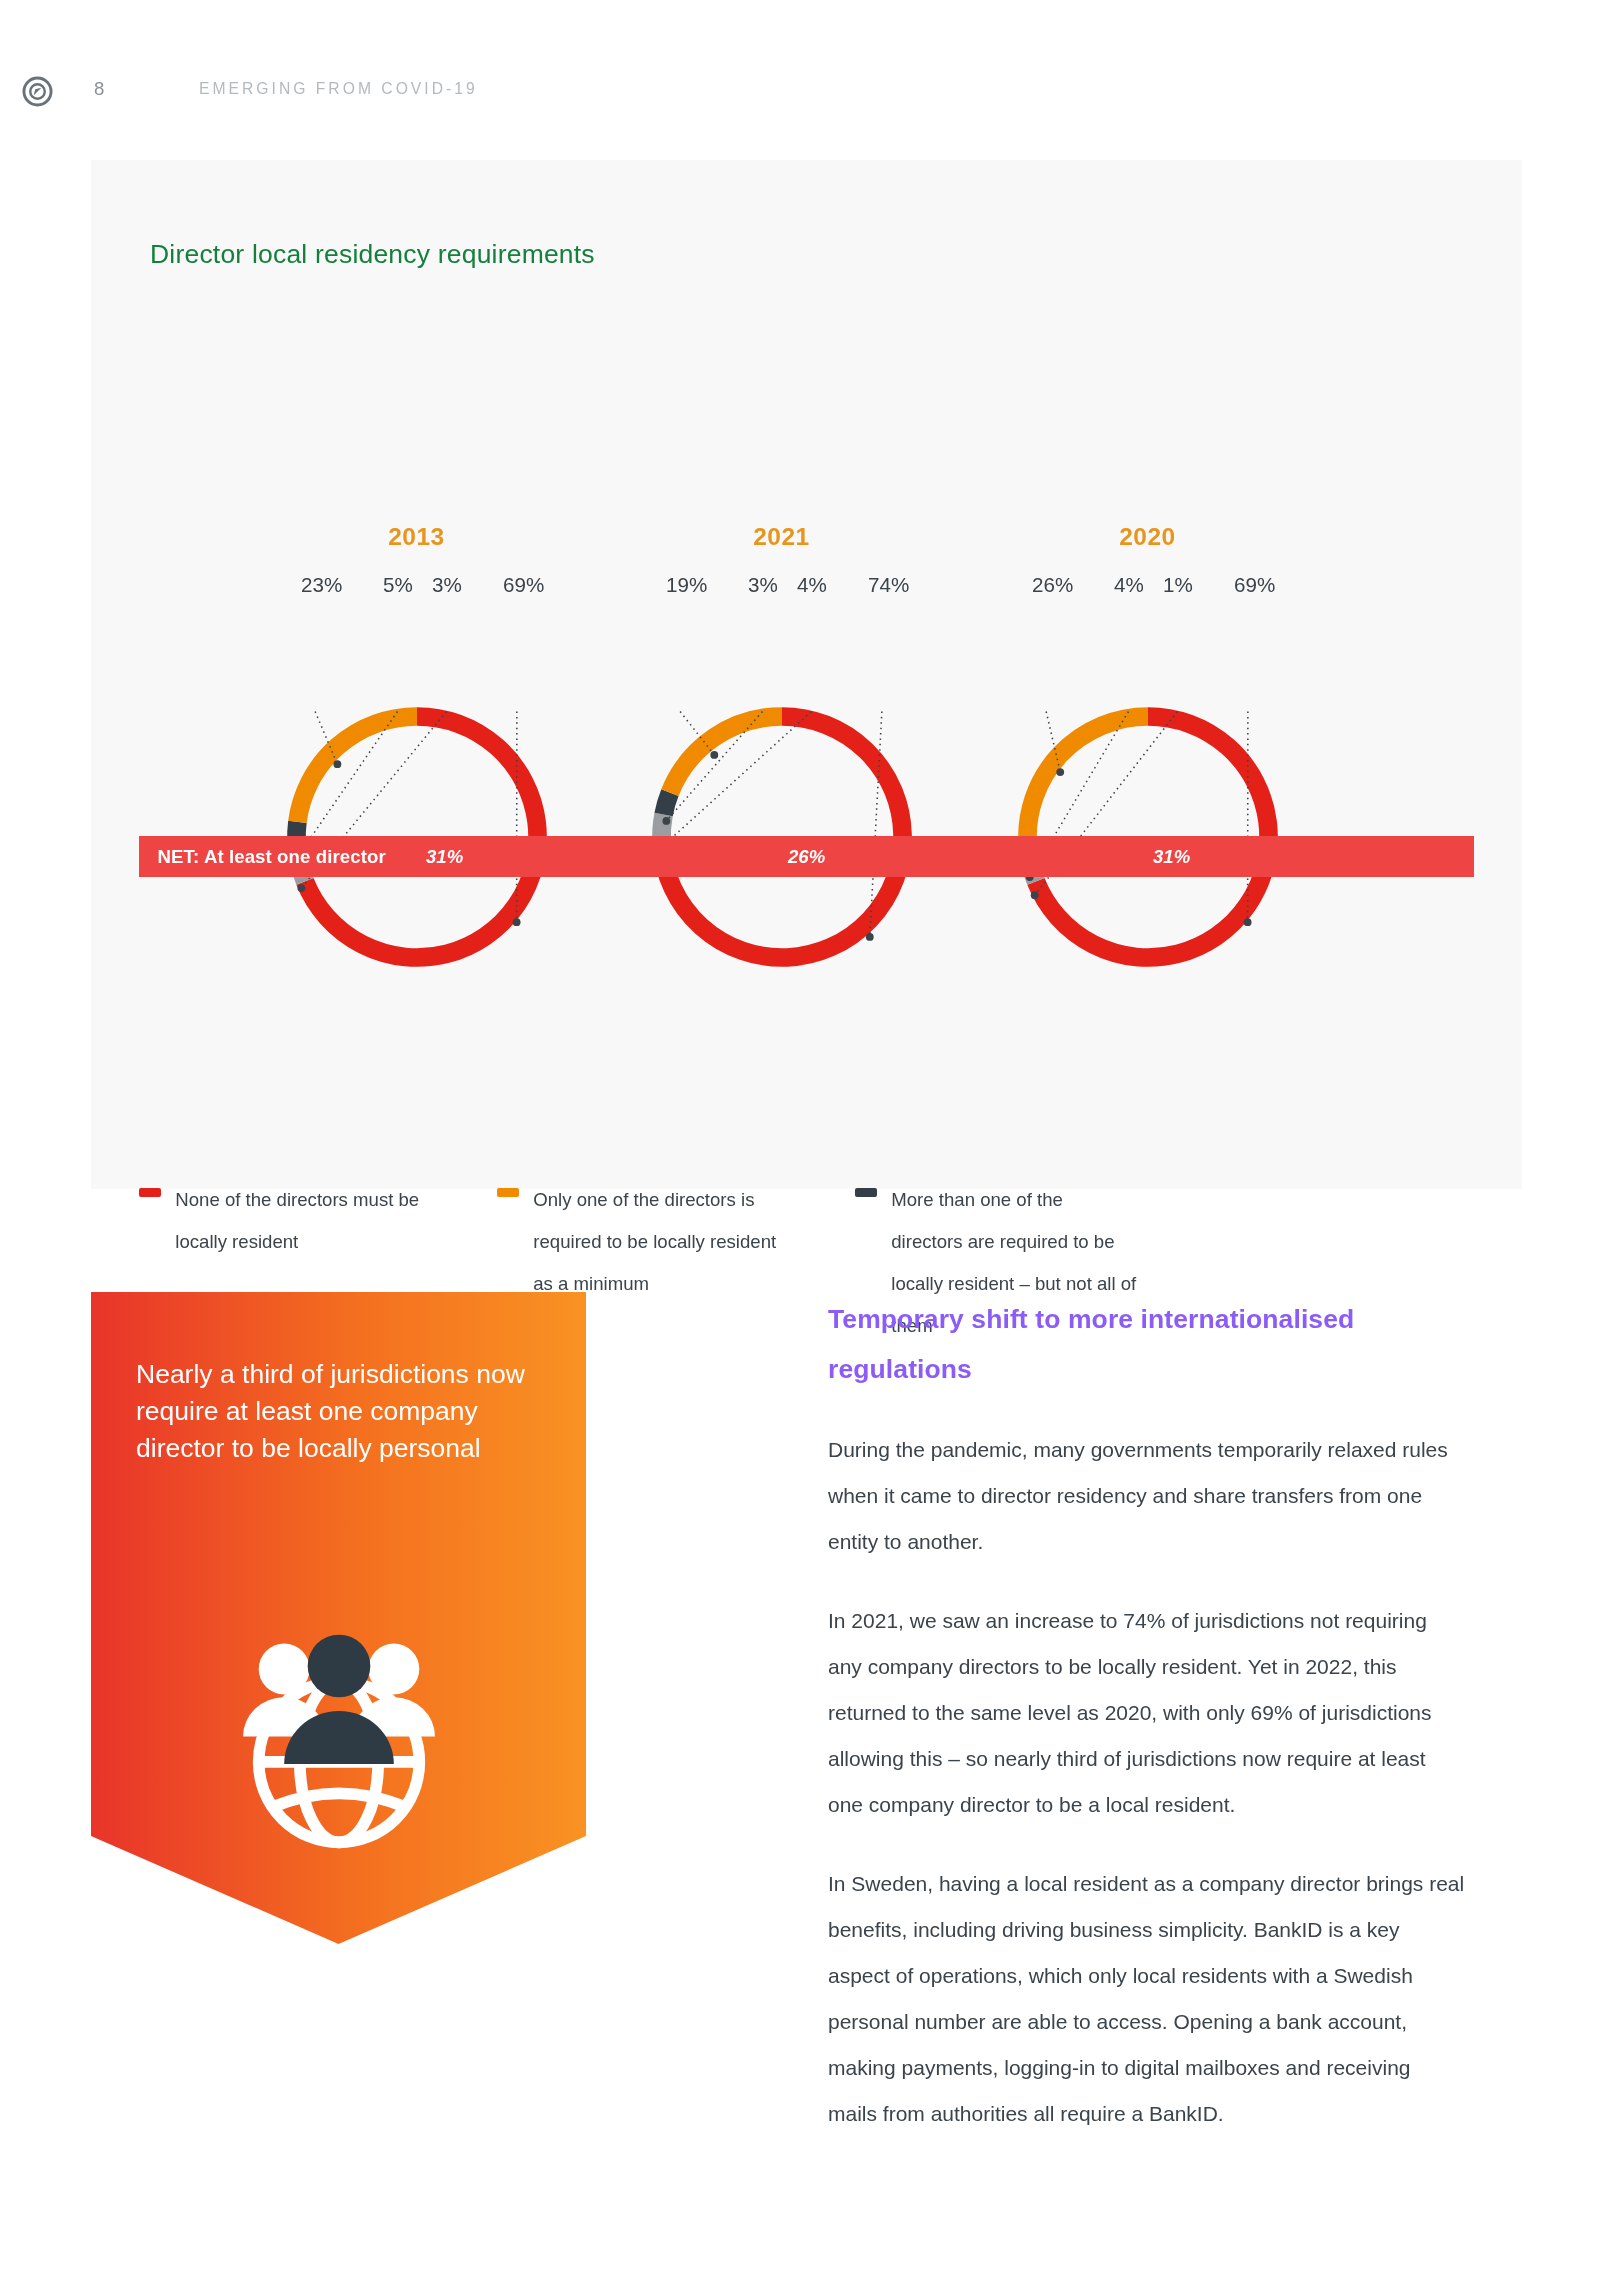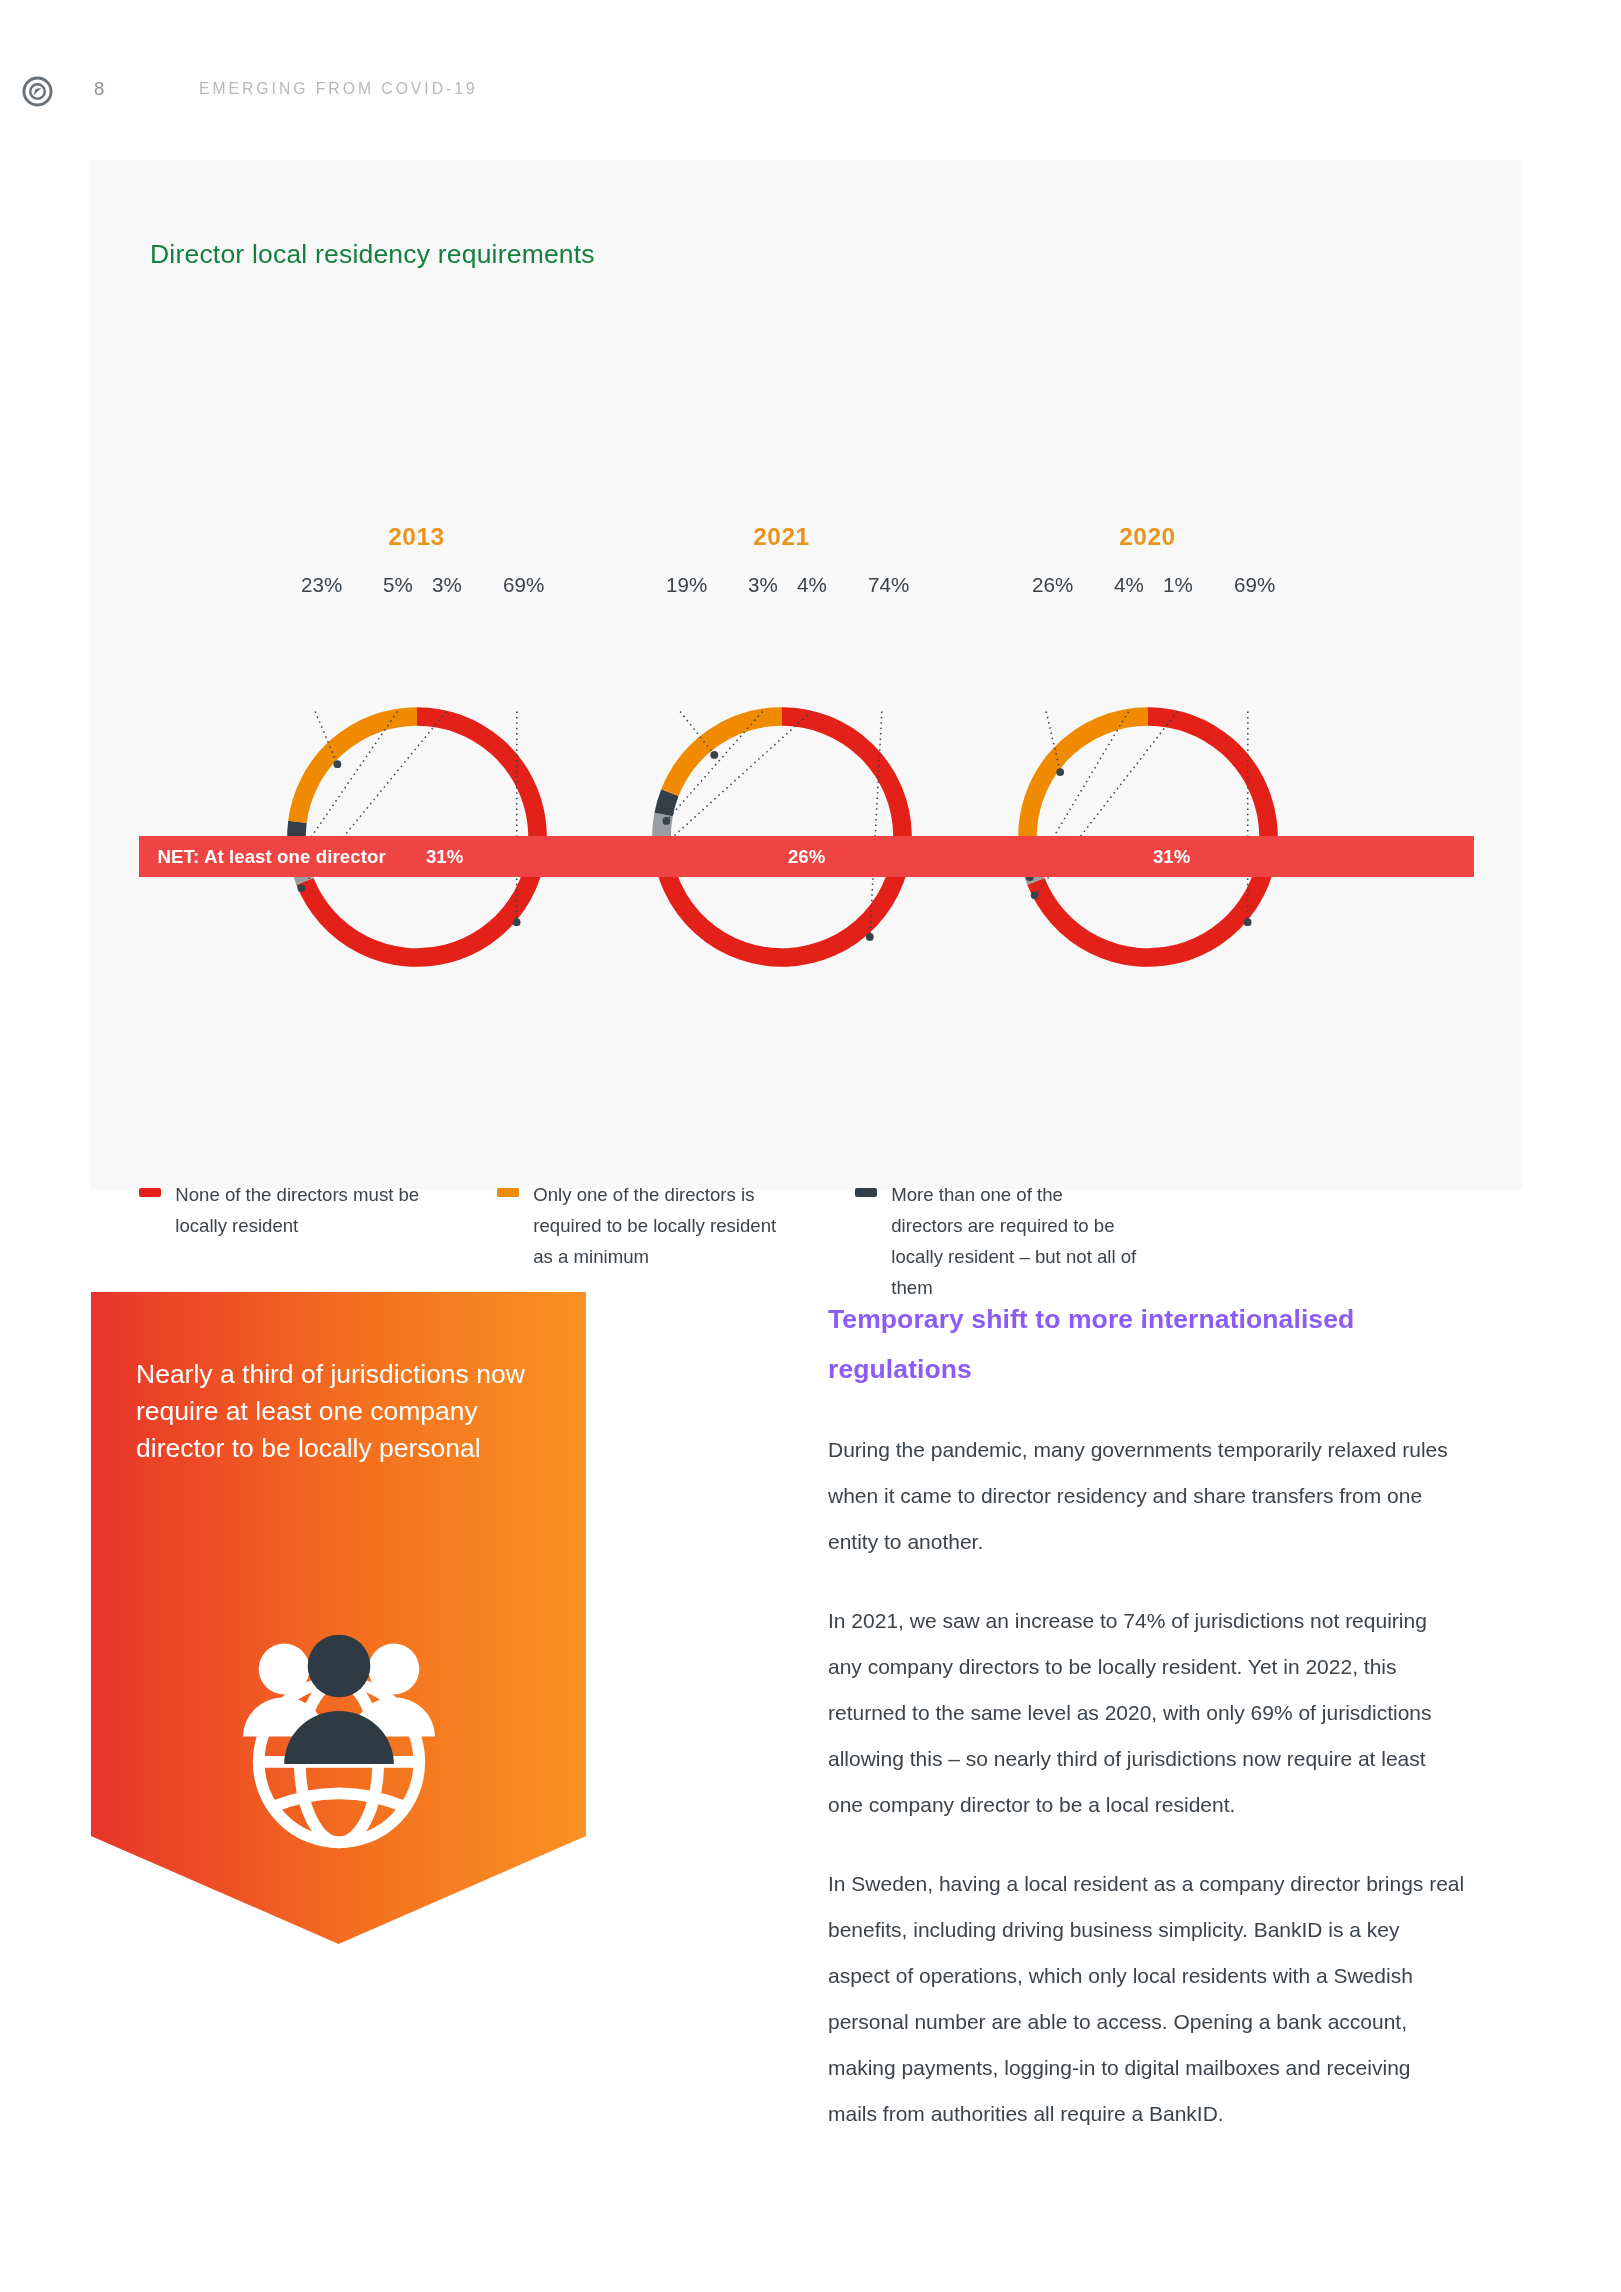--- a/index.html
+++ b/index.html
@@ -69,34 +69,34 @@
     position:absolute; left:48px; top:676px;
     width:1335px; height:41px;
     background:#ef4444;
     color:#ffffff;
   }
   .net-bar .net-label {
     position:absolute; left:18.6px; top:9.8px;
     font-size:18.6px; font-weight:bold; letter-spacing:0.1px;
   }
   .net-bar .net-val {
-    position:absolute; top:9.8px; font-size:18.6px; font-weight:bold;
+    position:absolute; top:9.8px; font-size:18.6px; font-weight:bold;font-style:italic;
   }
   .net-bar .net-val.v0 { left:287px; }
   .net-bar .net-val.v1 { left:649px; }
   .net-bar .net-val.v2 { left:1014px; }
 
   
   .legend { position:absolute; left:48px; top:1019px; width:1353px; display:flex; }
   .legend-item { display:flex; width:358px; }
   .legend-swatch {
     width:21.6px; height:8.8px; border-radius:2px; margin-top:8.8px; flex:0 0 auto;
   }
   .legend-text {
-    margin-left:14.7px; font-size:18.6px; line-height:31px; color:#3b434b; max-width:245px;
+    margin-left:14.7px; font-size:18.6px; line-height:42px; color:#3b434b; max-width:245px;
   }
 
   
   .callout {
     position:absolute; left:91px; top:1292px;
     width:495px; height:588px;
   }
   .callout-body {
     position:absolute; left:0; top:0; width:495px; height:652px;
   }

